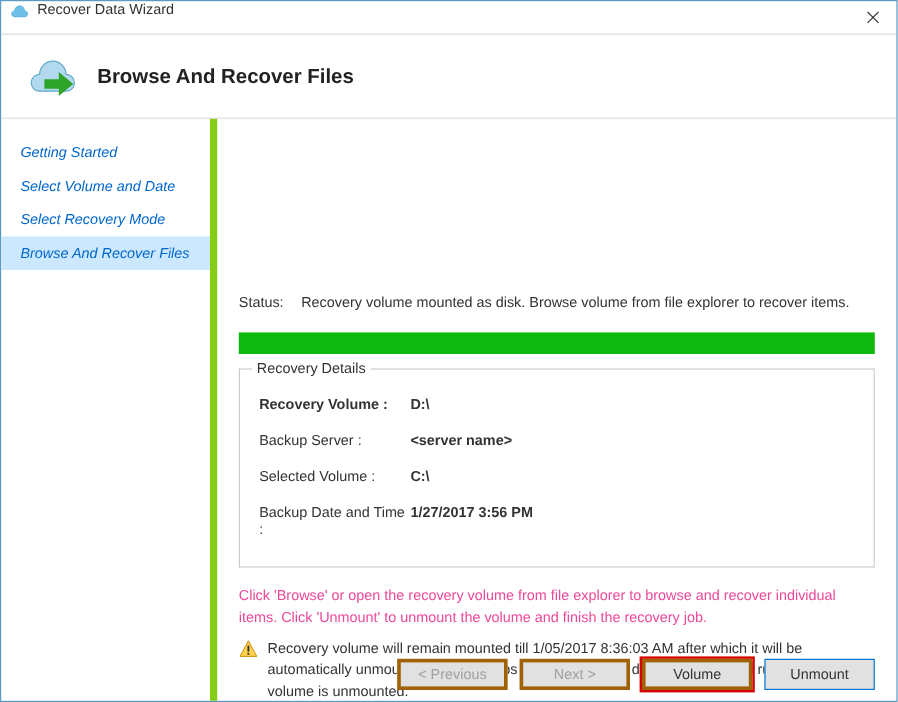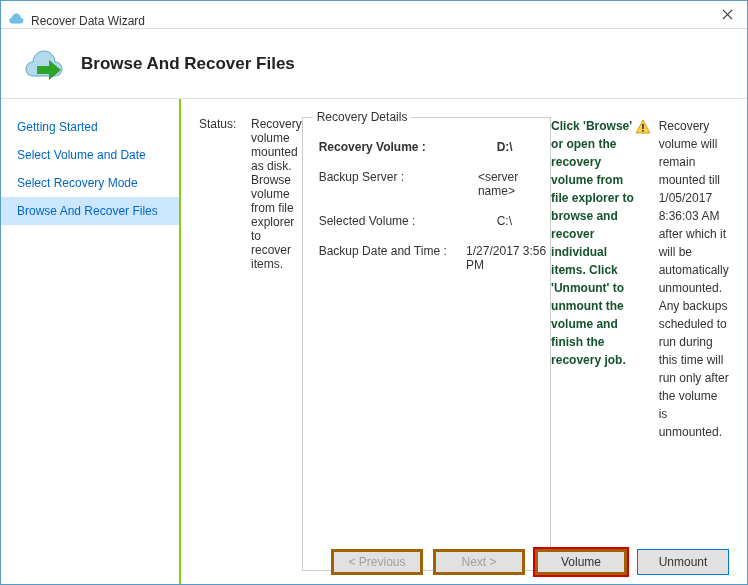--- a/index.html
+++ b/index.html
@@ -12,21 +12,21 @@
       font-size: 12px;
       background: #fff;
       width: 748px;
       height: 585px;
       overflow: hidden;
       border: 1px solid #5a9bc4;
     }
     .titlebar {
       height: 28px;
       display: flex;
-      align-items: flex-end;
+      align-items: flex-start;
       padding: 0 0 0 6px;
       border-bottom: 1px solid #ddd;
     }
     .titlebar-icon {
       width: 18px;
       height: 18px;
       margin-right: 6px;
     }
     .titlebar-title {
       flex: 1;
@@ -59,37 +59,38 @@
       font-size: 17px;
       font-weight: bold;
       color: #222;
     }
     .main {
       display: flex;
       height: 486px;
     }
     .sidebar {
       width: 180px;
-      border-right: 2px solid #84cc16;
+      border-right: 6px solid #84cc16;
       padding-top: 14px;
+      font-style: italic;
     }
     .sidebar-item {
       padding: 7px 16px;
       color: #0066cc;
       cursor: pointer;
       font-size: 12px;
     }
     .sidebar-item.active {
       background: #cce8ff;
     }
     .content {
       flex: 1;
       padding: 18px 18px 0 18px;
       display: flex;
-      flex-direction: row;
+      flex-direction: column;
       position: relative;
       justify-content: flex-end;
     }
     .status-row {
       display: flex;
       margin-bottom: 18px;
     }
     .status-label {
       width: 52px;
       color: #333;
@@ -119,37 +120,37 @@
       color: #333;
     }
     .detail-row {
       display: flex;
       padding: 8px 0;
     }
     .detail-row.first {
       padding-top: 12px;
     }
     .detail-key {
-      width: 178px;
+      width: 126px;
       color: #333;
     }
     .detail-key.bold {
       font-weight: bold;
     }
     .detail-val {
       color: #333;
+      font-weight: bold;
     }
     .detail-val.bold {
       font-weight: bold;
     }
     .info-text {
-      color: #14532d;
+      color: #ec4899;
       line-height: 1.5;
-      margin-bottom: 24px;
-      font-weight: bold;
+      margin-bottom: 8px;
     }
     .warning-row {
       display: flex;
       align-items: flex-start;
     }
     .warning-icon {
       width: 16px;
       height: 16px;
       margin-right: 8px;
       flex-shrink: 0;

